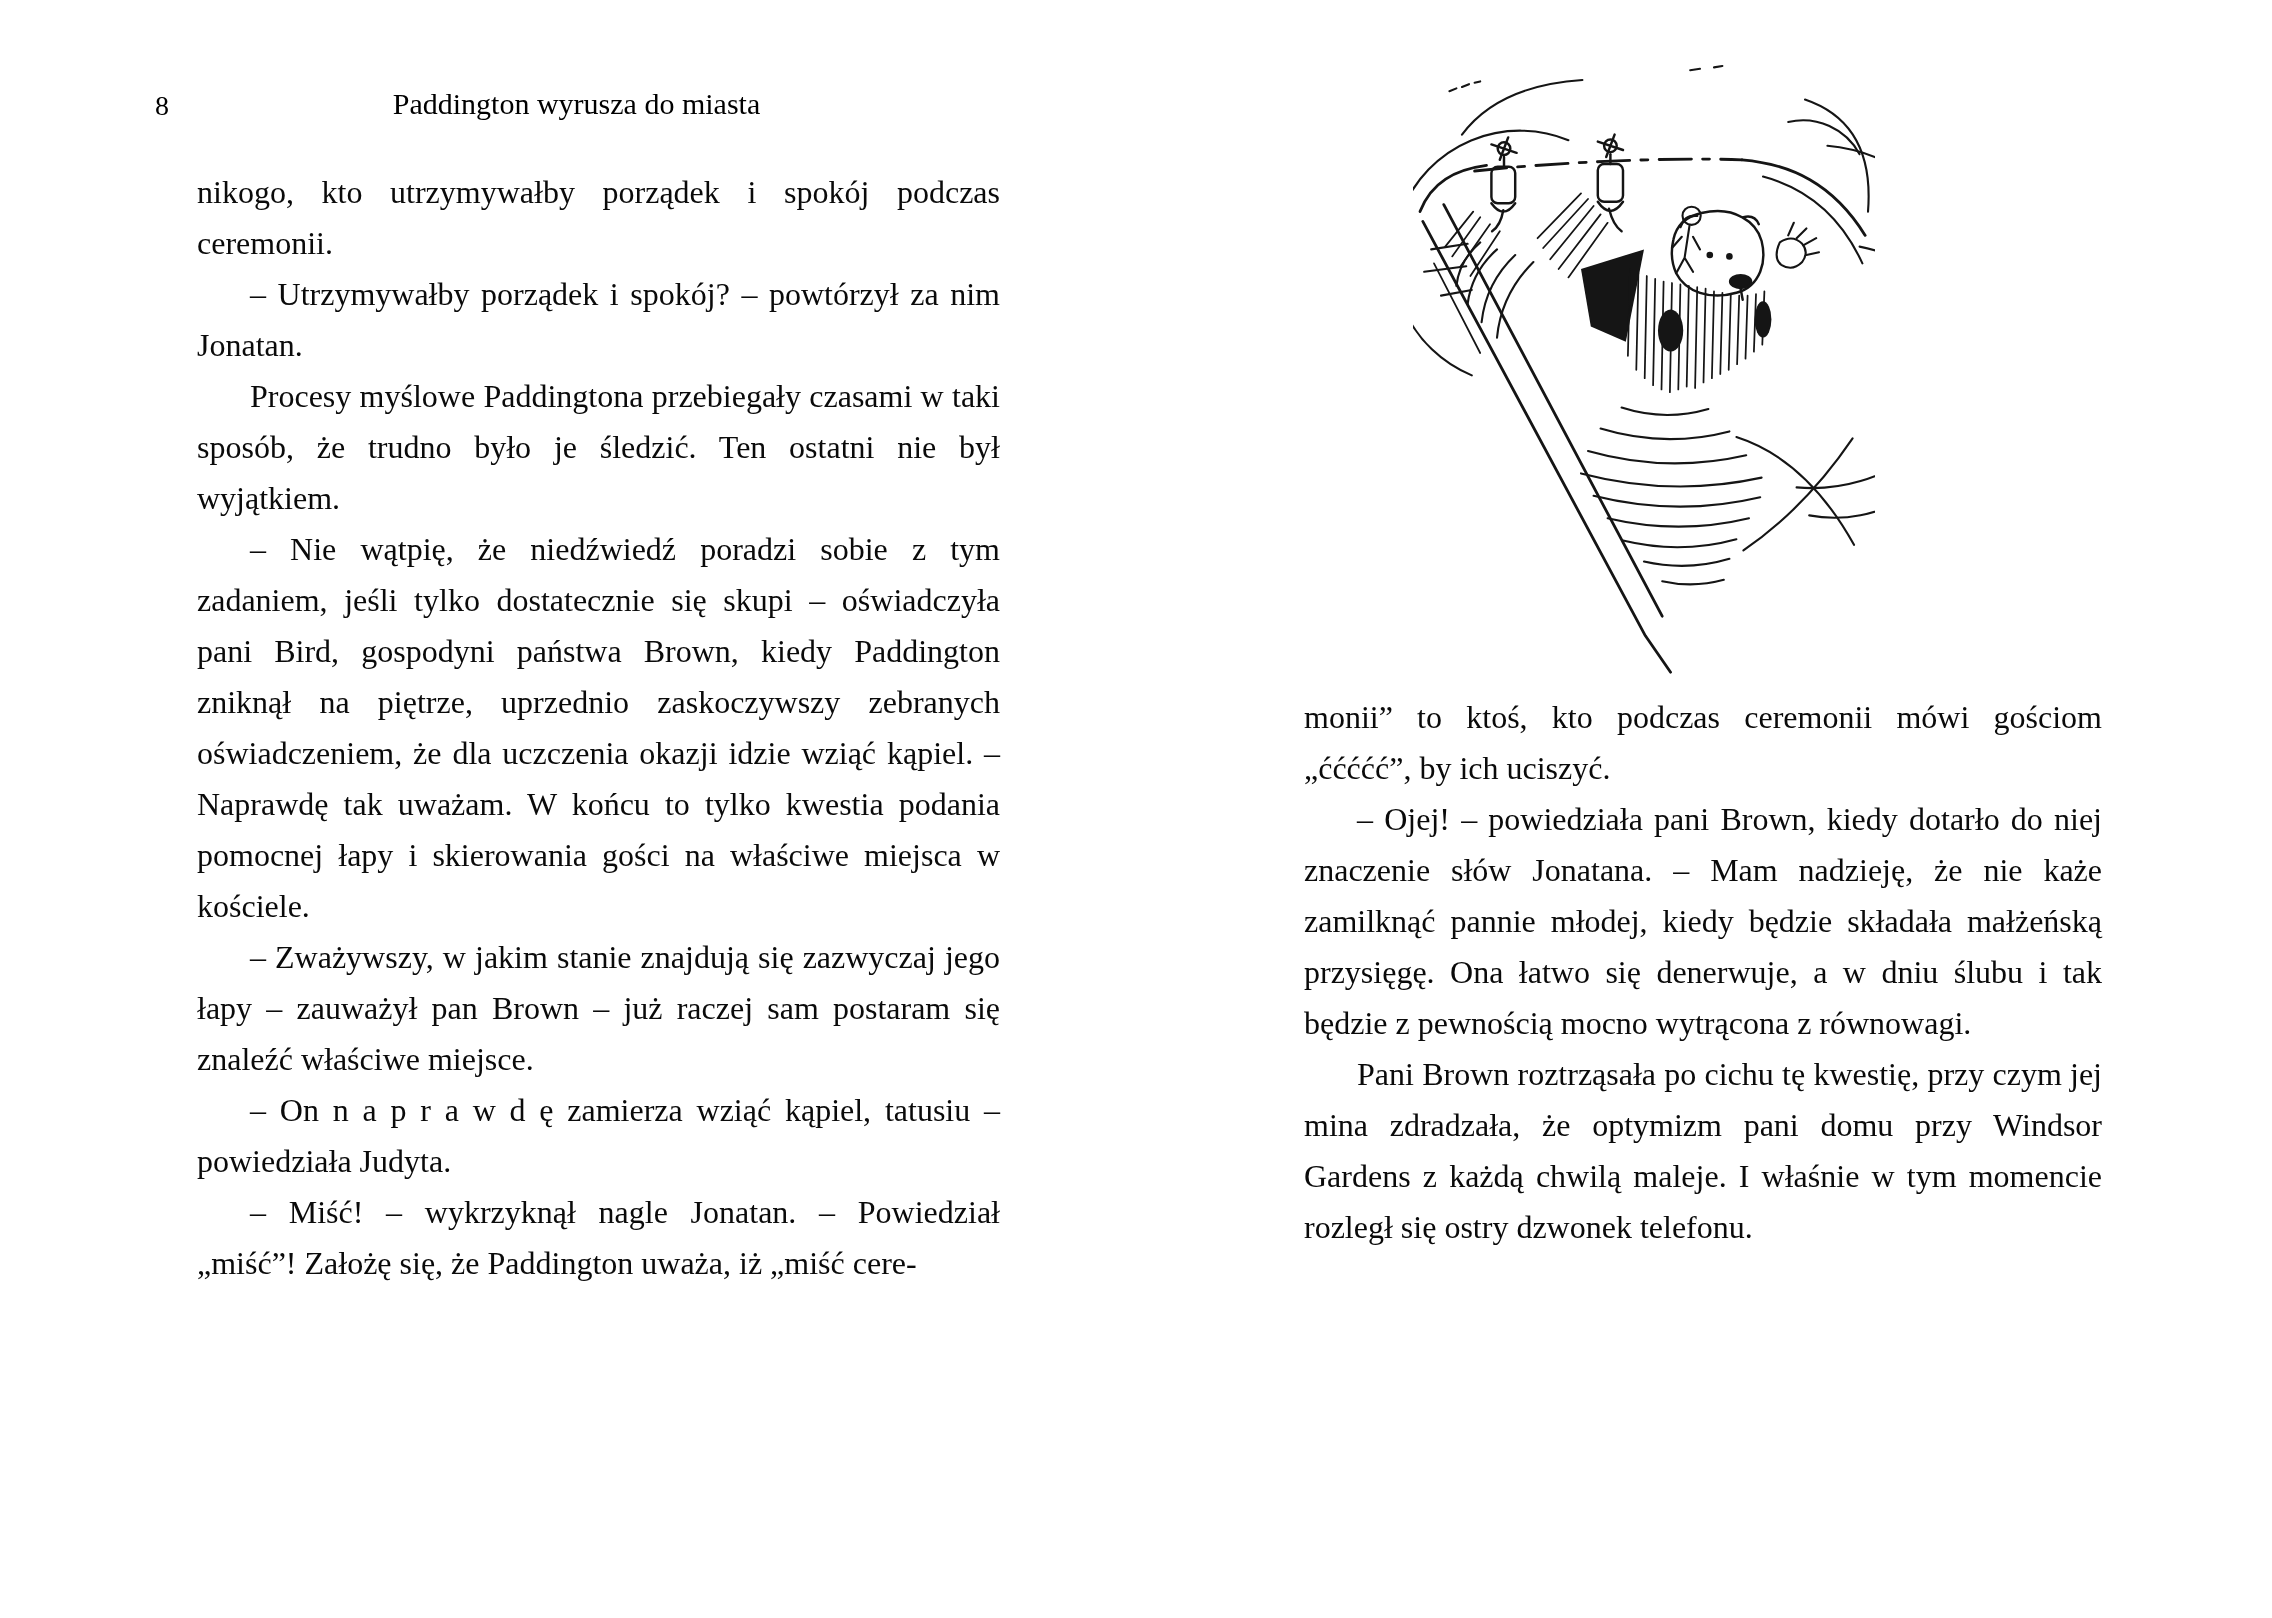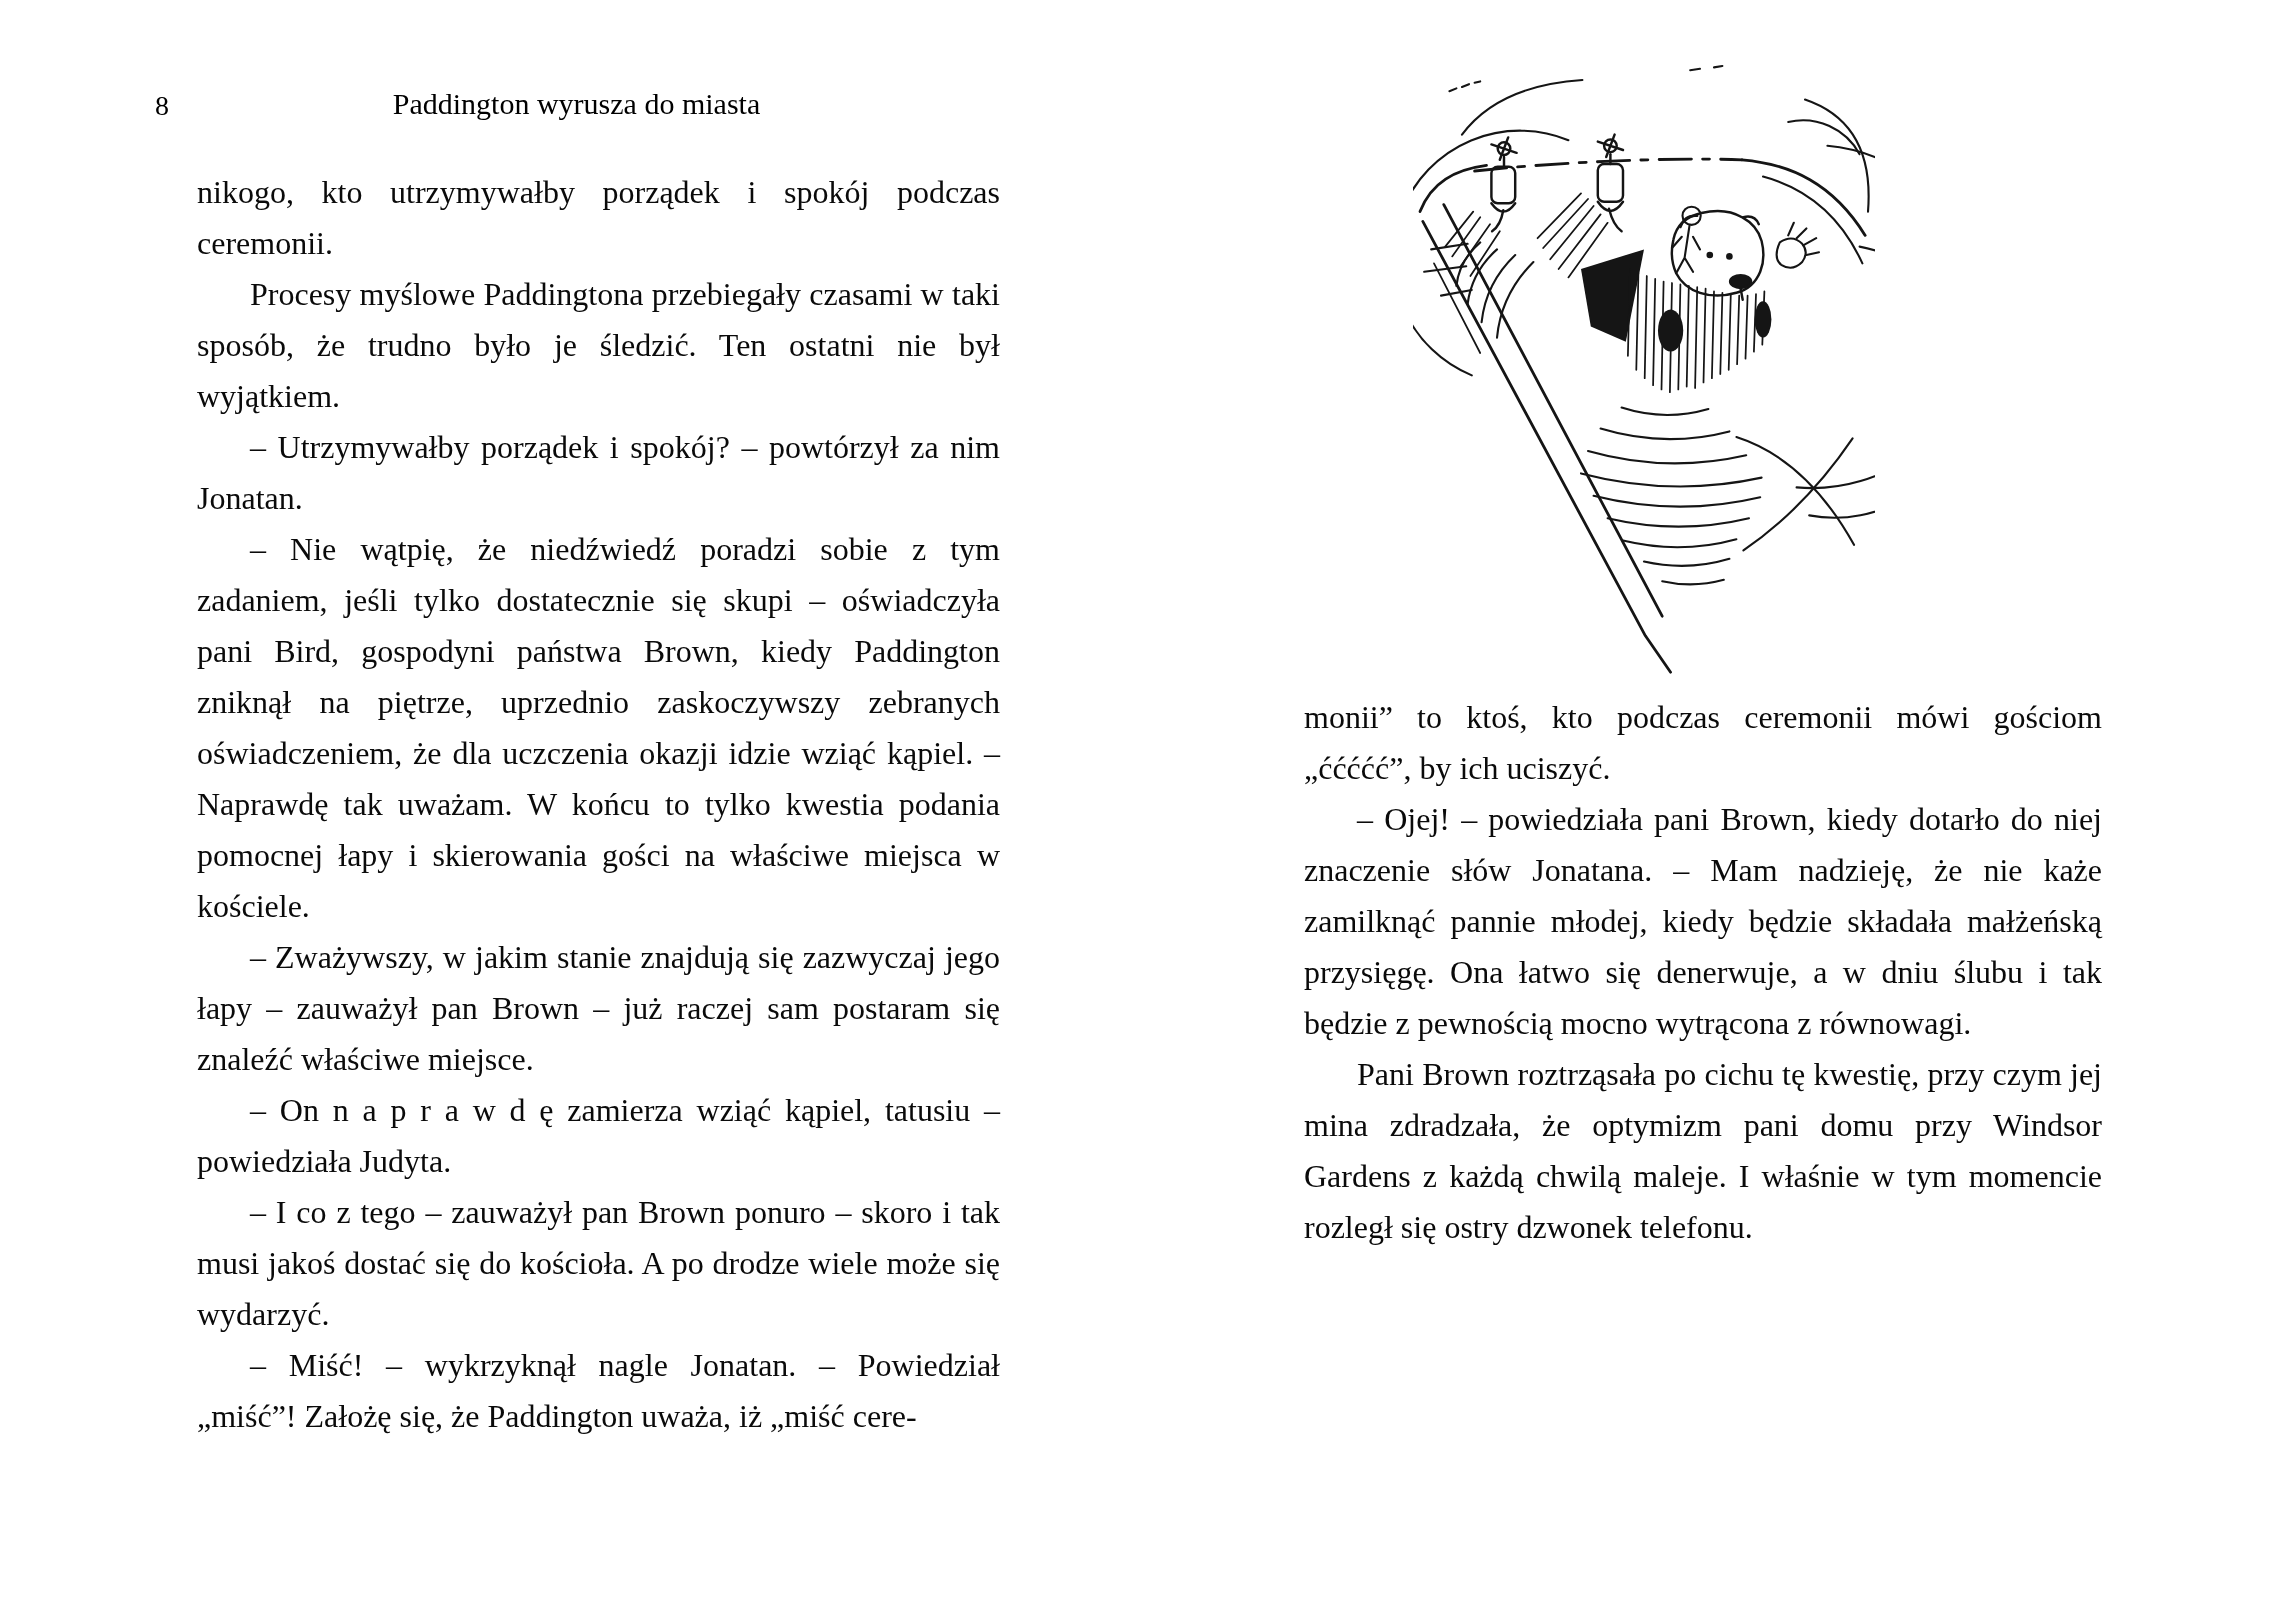--- a/index.html
+++ b/index.html
@@ -28,26 +28,25 @@
   .illustration{position:absolute;left:1413px;top:59px;}
 </style>
 </head>
 <body>
 
 <div class="pagenum">8</div>
 <div class="running-title">Paddington wyrusza do miasta</div>
 
 <div class="col col-left">
     <p class="para">nikogo, kto utrzymywałby porządek i spokój podczas ceremonii.</p>
+    <p class="para indent">– Utrzymywałby porządek i spokój? – powtórzył za nim Jonatan.</p>
     <p class="para indent">Procesy myślowe Paddingtona przebiegały czasami w taki sposób, że trudno było je śledzić. Ten ostatni nie był wyjątkiem.</p>
-    <p class="para indent">– Utrzymywałby porządek i spokój? – powtórzył za nim Jonatan.</p>
     <p class="para indent">– Nie wątpię, że niedźwiedź poradzi sobie z tym zadaniem, jeśli tylko dostatecznie się skupi – oświadczyła pani Bird, gospodyni państwa Brown, kiedy Paddington zniknął na piętrze, uprzednio zaskoczywszy zebranych oświadczeniem, że dla uczczenia okazji idzie wziąć kąpiel. – Naprawdę tak uważam. W końcu to tylko kwestia podania pomocnej łapy i skierowania gości na właściwe miejsca w kościele.</p>
     <p class="para indent">– Zważywszy, w jakim stanie znajdują się zazwyczaj jego łapy – zauważył pan Brown – już raczej sam postaram się znaleźć właściwe miejsce.</p>
     <p class="para indent">– On n a p r a w d ę zamierza wziąć kąpiel, tatusiu – powiedziała Judyta.</p>
-    <p class="para indent">– I co z tego – zauważył pan Brown ponuro – skoro i tak musi jakoś dostać się do kościoła. A po drodze wiele może się wydarzyć.</p>
     <p class="para indent">– Miść! – wykrzyknął nagle Jonatan. – Powiedział „miść”! Założę się, że Paddington uważa, iż „miść cere-</p>
   </div>
 <div class="col col-right">
     <p class="para">monii” to ktoś, kto podczas ceremonii mówi gościom „ććććć”, by ich uciszyć.</p>
     <p class="para indent">– Ojej! – powiedziała pani Brown, kiedy dotarło do niej znaczenie słów Jonatana. – Mam nadzieję, że nie każe zamilknąć pannie młodej, kiedy będzie składała małżeńską przysięgę. Ona łatwo się denerwuje, a w dniu ślubu i tak będzie z pewnością mocno wytrącona z równowagi.</p>
     <p class="para indent">Pani Brown roztrząsała po cichu tę kwestię, przy czym jej mina zdradzała, że optymizm pani domu przy Windsor Gardens z każdą chwilą maleje. I właśnie w tym momencie rozległ się ostry dzwonek telefonu.</p>
   </div>
 
 <svg class="illustration" width="462" height="623" viewBox="0 0 660 890" xmlns="http://www.w3.org/2000/svg">
   <g stroke="#151515" fill="none" stroke-linecap="round" stroke-linejoin="round">

